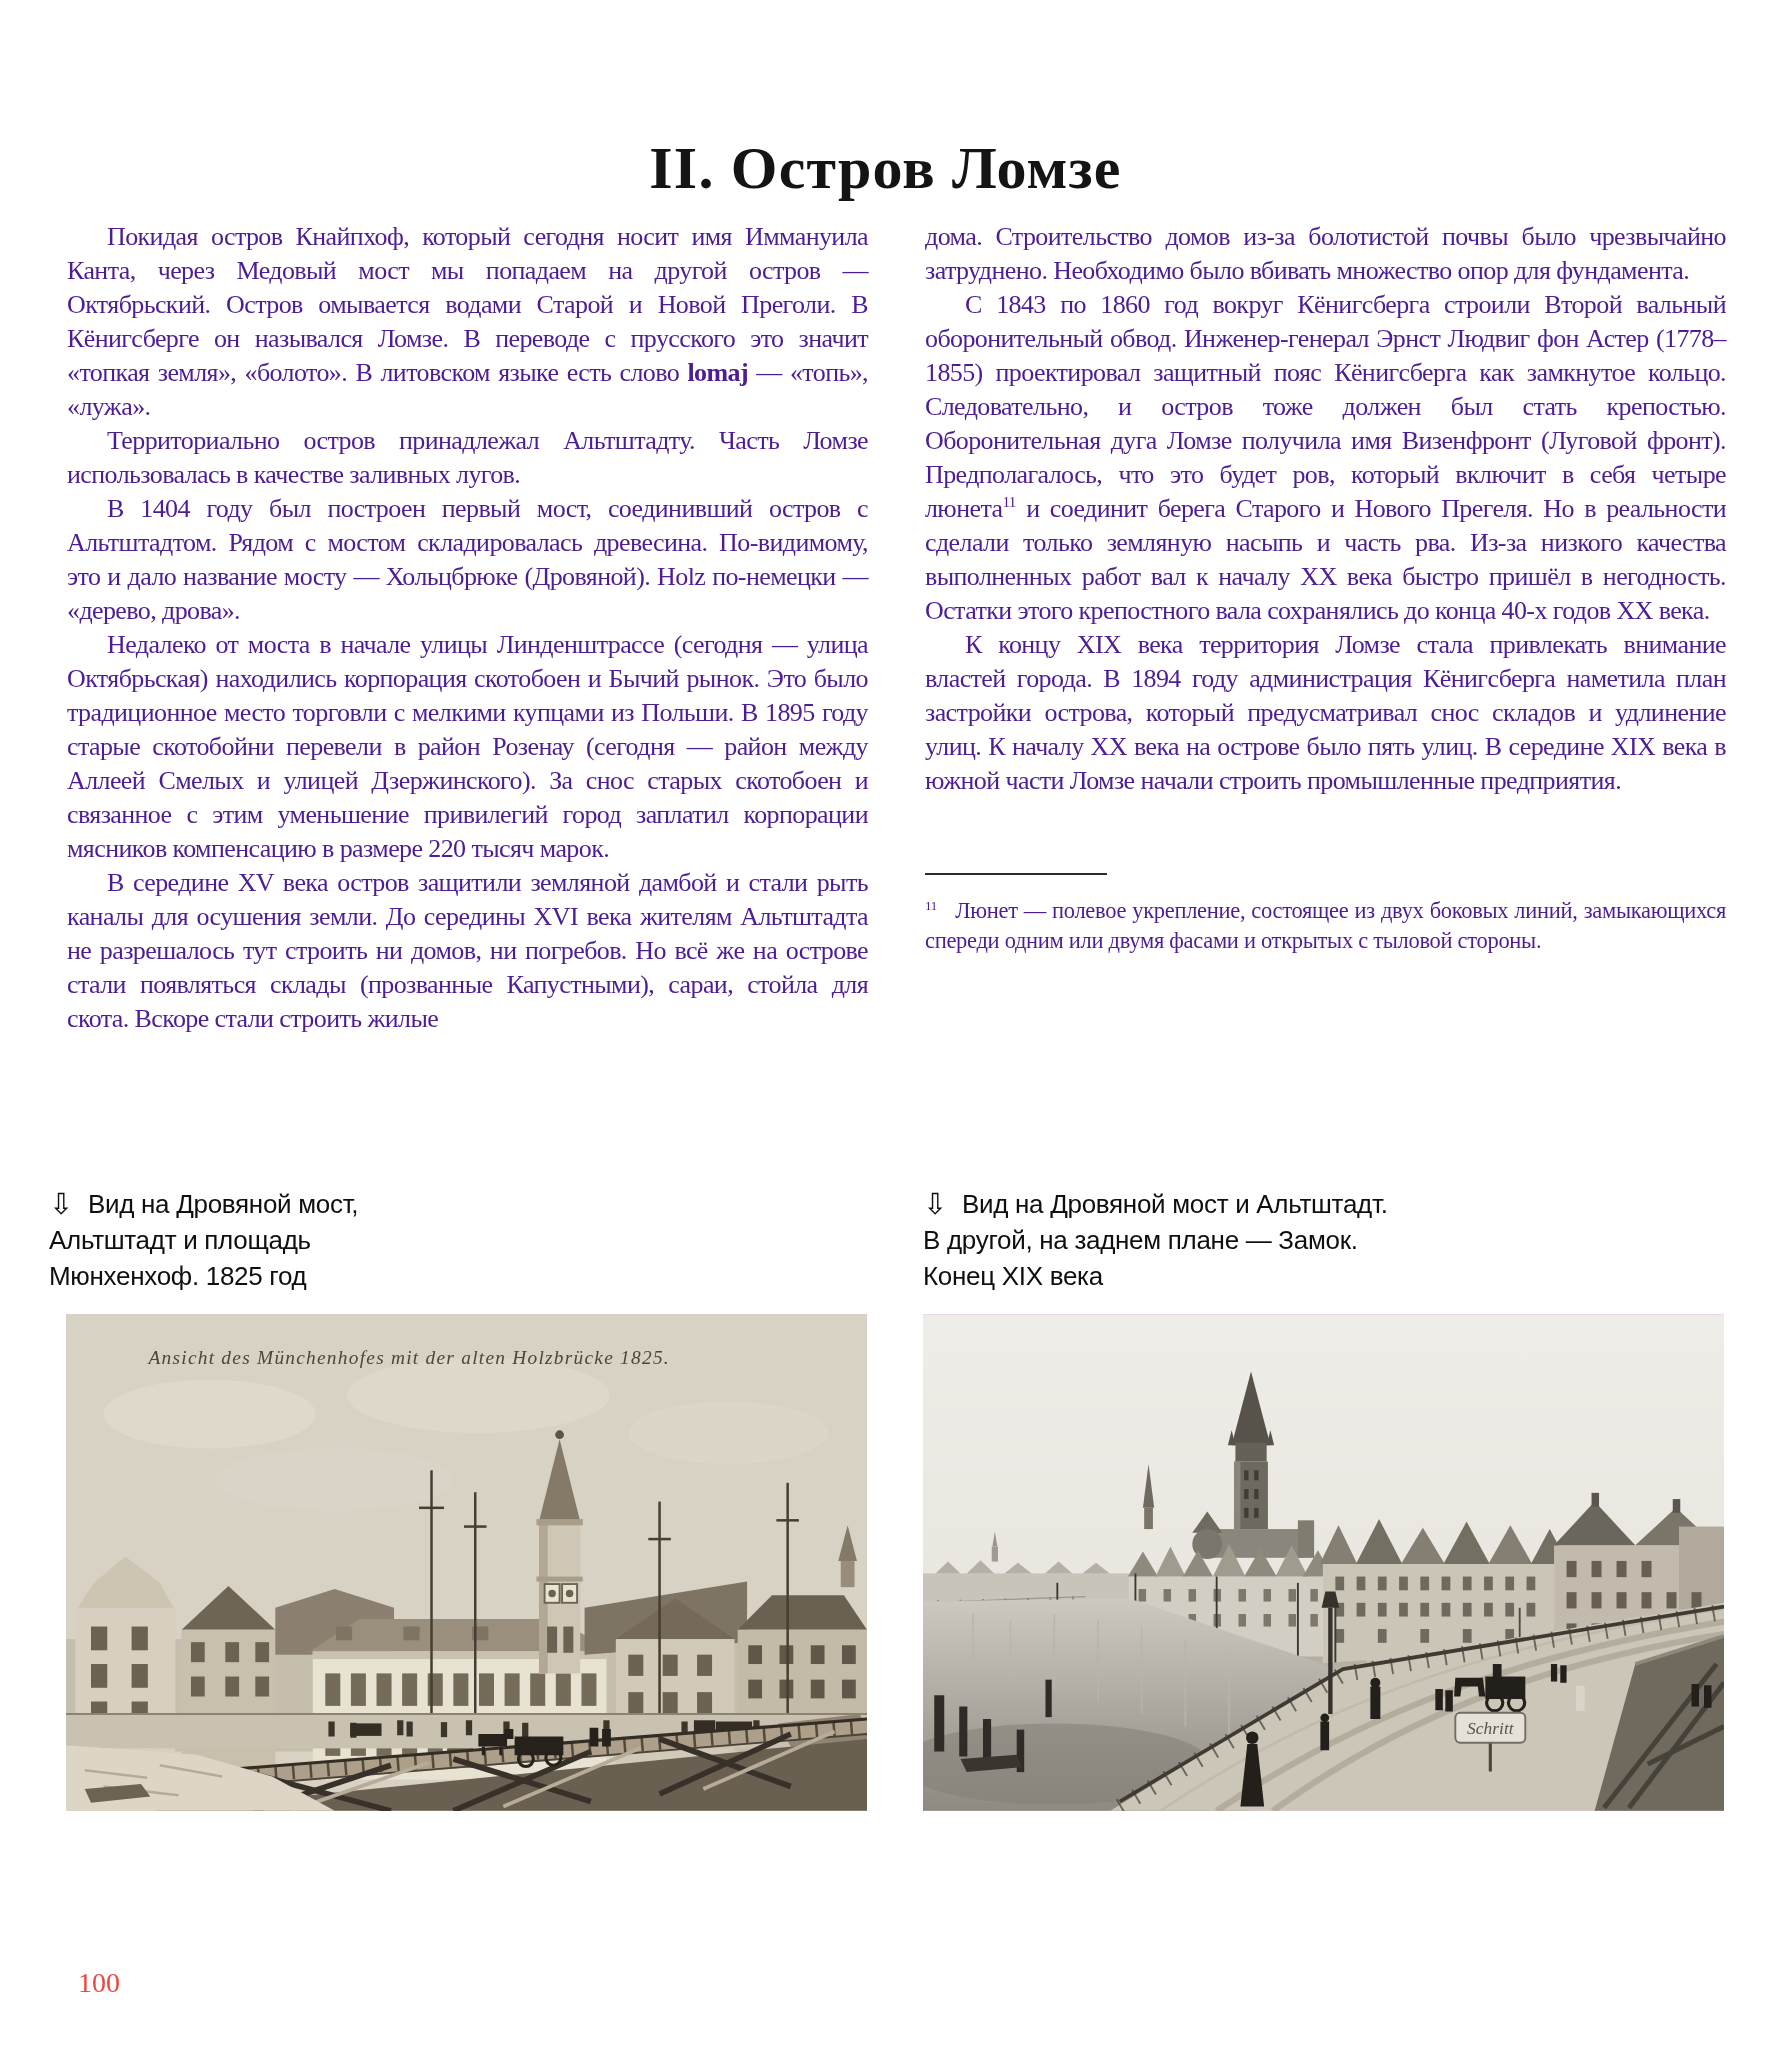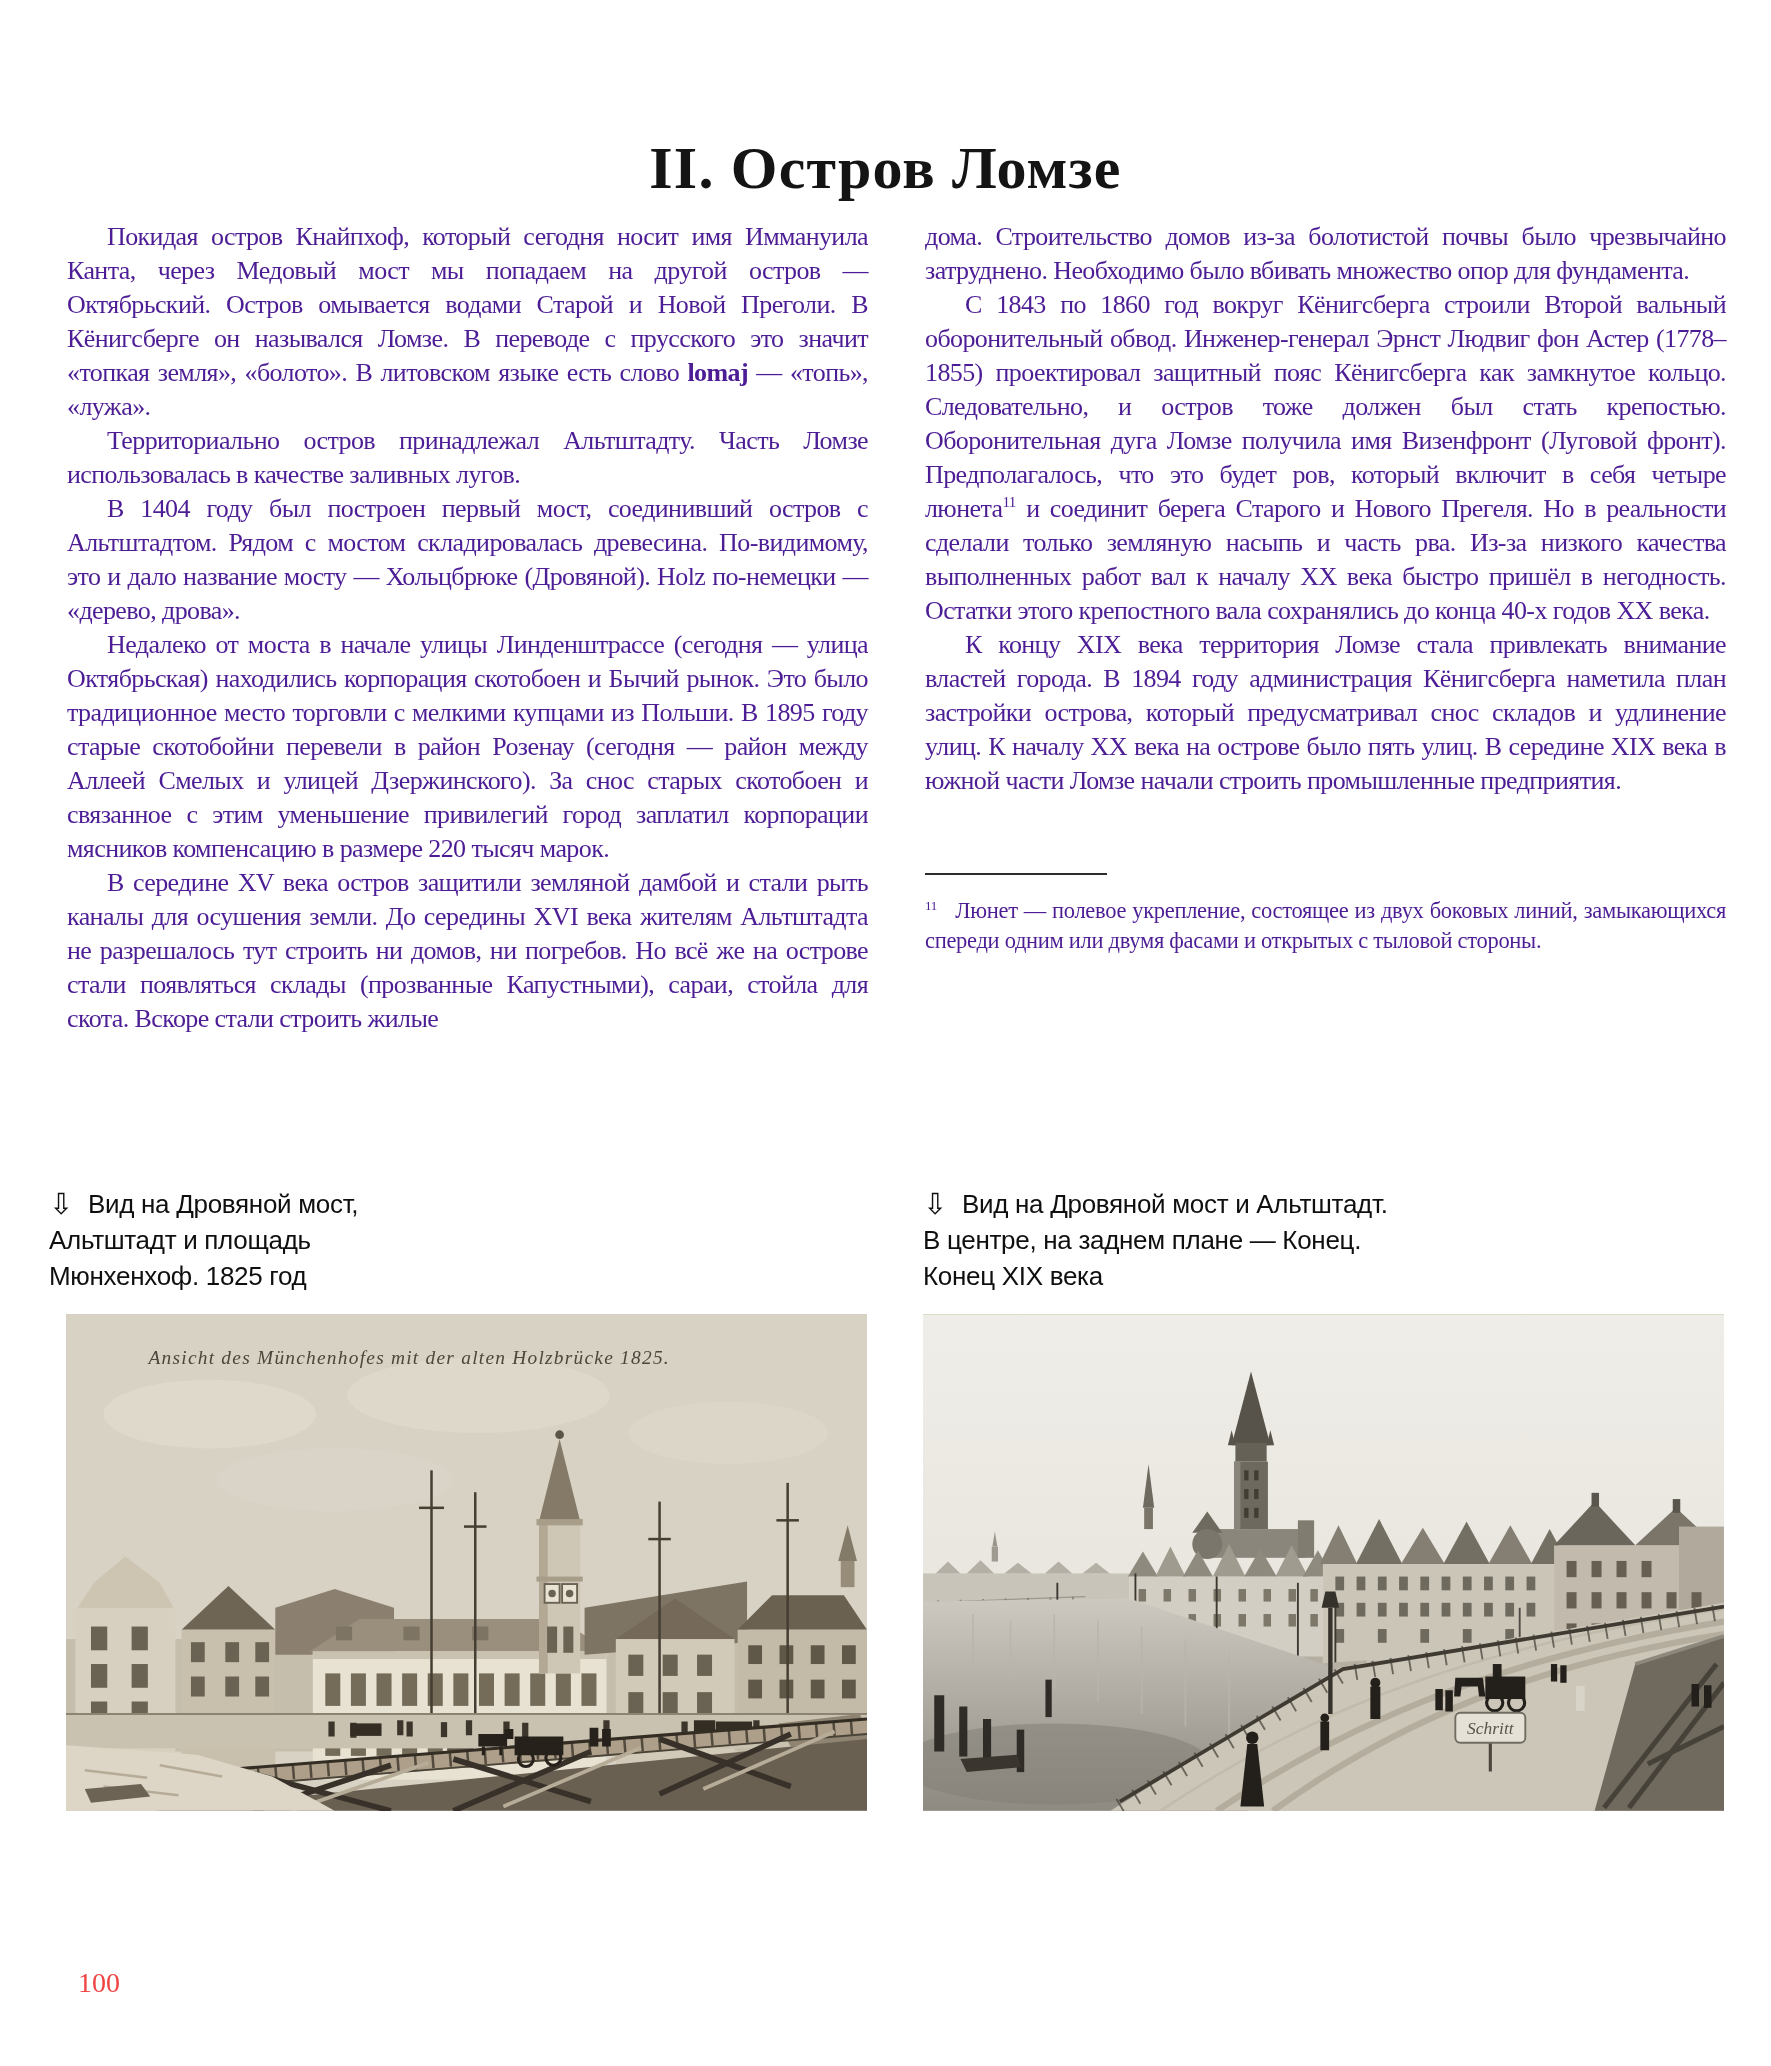--- a/index.html
+++ b/index.html
@@ -31,21 +31,21 @@
     position:absolute; top:1185px; font-family:"Liberation Sans", sans-serif;
     font-size:26px; line-height:36px; color:#0f0f0f; letter-spacing:-0.3px;
   }
   .caption-left  { left:49px;  width:537px; }
   .caption-right { left:923px; width:656px; }
   .caption .arrow { display:inline-block; font-size:29px; margin-right:15px; transform:translateY(1.2px); }
   .figure {
     position:absolute; top:1314px; width:801px; height:497px; overflow:hidden;
   }
   .figure-left  { left:66px;  background:#d8d2c5; }
-  .figure-right { left:923px; background:#4d7c0f; }
+  .figure-right { left:923px; background:#d946ef; }
   .figure svg { display:block; width:801px; height:497px; }
   .page-number { position:absolute; left:70px; top:1967px; font-size:28px; color:#ef4444;margin-left:8px; }
 </style>
 </head>
 <body>
 
 <div class="page">
 
   <h1 class="page-title">II. Остров Ломзе</h1>
 
@@ -69,21 +69,21 @@
   </div>
 
   <div class="caption caption-left">
     <div><span class="arrow">⇩</span><span>Вид на Дровяной мост,</span></div>
     <div>Альтштадт и площадь</div>
     <div>Мюнхенхоф. 1825 год</div>
   </div>
 
   <div class="caption caption-right">
     <div><span class="arrow">⇩</span><span>Вид на Дровяной мост и Альтштадт.</span></div>
-    <div>В центре, на заднем плане — Конец.</div>
+    <div>В другой, на заднем плане — Замок.</div>
     <div>Конец XIX века</div>
   </div>
 
   <div class="figure figure-left">
     <svg viewBox="0 0 1282 795">
       <g>
         <rect x="0" y="0" width="1282" height="795" fill="#d8d2c5"></rect>
         <ellipse cx="230" cy="160" rx="170" ry="55" fill="#e2dccf" opacity="0.7"></ellipse>
         <ellipse cx="660" cy="130" rx="210" ry="60" fill="#e2dccf" opacity="0.6"></ellipse>
         <ellipse cx="1060" cy="190" rx="160" ry="50" fill="#e0dacd" opacity="0.5"></ellipse>

